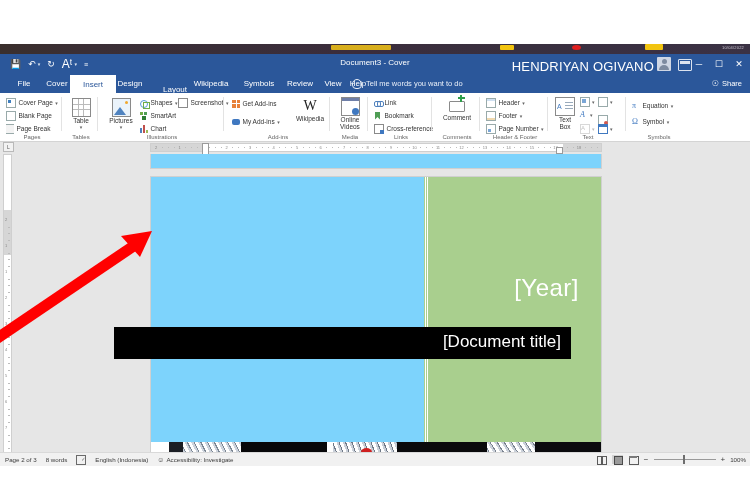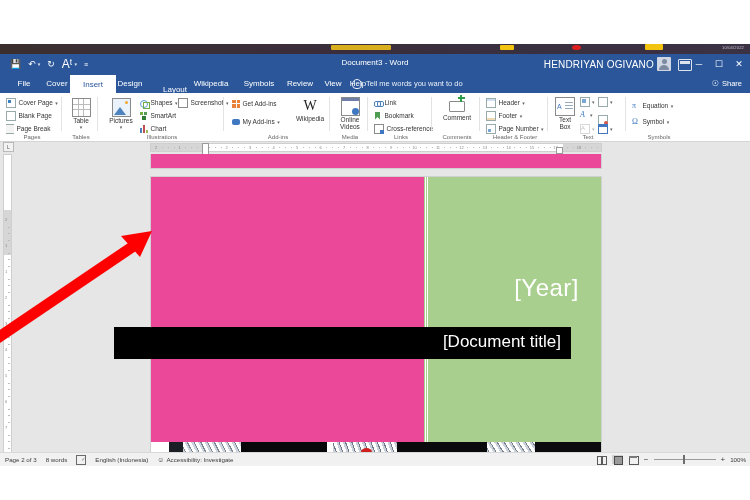--- a/index.html
+++ b/index.html
@@ -20,21 +20,21 @@
 
   
   .word{position:absolute;left:0;top:54px;width:750px;height:412px;background:#e6e6e6;}
 
   
   .titlebar{position:relative;height:20px;background:#2b579a;}
   .qat{position:absolute;left:6px;top:0;height:20px;display:flex;align-items:center;gap:7px;padding-left:4px;}
   .qat span{color:#ffffff;font-size:9px;line-height:1;display:inline-block;}
   .qat .car{font-size:5px;opacity:.85;margin-left:-5px;}
   .doctitle{position:absolute;left:0;right:0;top:4px;text-align:center;color:#ffffff;font-size:8px;}
-  .acct{position:absolute;right:96px;top:5px;color:#fff;font-size:10px;letter-spacing:.2px;}
+  .acct{position:absolute;right:96px;top:5px;color:#fff;font-size:13px;letter-spacing:.2px;}
   .avatar{position:absolute;right:79px;top:3px;width:14px;height:14px;background:#cfd6e4;border-radius:1px;}
   .avatar:before{content:"";position:absolute;left:4.5px;top:2px;width:5px;height:5px;border-radius:50%;background:#7d8aa0;}
   .avatar:after{content:"";position:absolute;left:2px;top:8px;width:10px;height:5px;border-radius:5px 5px 0 0;background:#7d8aa0;}
   .ribopt{position:absolute;right:58px;top:5px;width:12px;height:10px;border:1px solid #dce3ef;border-radius:1px;}
   .ribopt:before{content:"";position:absolute;left:1px;top:1px;width:10px;height:2.5px;background:#dce3ef;}
   .wbtn{position:absolute;top:0;height:20px;width:22px;color:#fff;font-size:9px;display:flex;align-items:center;justify-content:center;}
   .wbtn.min{right:40px;} .wbtn.max{right:20px;} .wbtn.cls{right:0;}
 
   
   .tabs{position:relative;height:19px;background:#2b579a;}
@@ -64,21 +64,21 @@
   .hruler .grey{position:absolute;top:0;bottom:0;background:#d6d6d6;}
   .corner{position:absolute;left:3px;top:0;width:11px;height:10px;border:1px solid #b9b9b9;background:#f2f2f2;box-sizing:border-box;font-size:5px;color:#555;display:flex;align-items:center;justify-content:center;}
 
   
   .canvas{position:relative;height:305px;background:#e6e6e6;overflow:hidden;}
   .vruler{position:absolute;left:3px;top:0;width:9px;height:305px;background:#ffffff;border:1px solid #cfcfcf;box-sizing:border-box;}
   .vruler .vgrey{position:absolute;left:0;right:0;background:#d6d6d6;}
   .vruler .vnum{position:absolute;left:1px;font-size:4px;color:#888;}
   .vruler .vtick{position:absolute;left:3.5px;width:2px;height:1px;background:#bdbdbd;}
 
-  .page{position:absolute;left:150px;width:452px;background:#ec4899;border:1px solid #d0d0d0;box-sizing:border-box;}
+  .page{position:absolute;left:150px;width:452px;background:#7dd3fc;border:1px solid #d0d0d0;box-sizing:border-box;}
   .page1{top:-45px;height:60px;}
   .page2{top:22px;height:283px;border-bottom:none;}
 
   .greenband{position:absolute;right:0;top:0;width:172px;height:100%;background:#a9cf8e;}
   .greenlines{position:absolute;left:-5px;top:0;width:5px;height:100%;
       background:repeating-linear-gradient(90deg,#a9cf8e 0 1px,#ffffff 1px 2px);}
   .yeartxt{position:absolute;right:22px;top:97px;color:#ffffff;font-size:24px;font-weight:300;letter-spacing:.5px;}
   .titleband{position:absolute;left:-37px;right:30px;top:150px;height:32px;background:#000000;}
   .titletxt{position:absolute;right:10px;top:5px;color:#ffffff;font-size:17px;font-weight:400;white-space:nowrap;}
   .photostrip{position:absolute;left:0;right:0;bottom:0;height:17px;overflow:hidden;background:#0c0c0c;}
@@ -123,21 +123,21 @@
     <div class="titlebar">
       <div class="qat">
         <span>💾</span>
         <span>↶</span>
           <span class="car">▾</span>
         <span>↻</span>
         <span style="font-size:12px;">Aᵗ</span>
           <span class="car">▾</span>
         <span style="font-size:7px;">≡</span>
       </div>
-      <div class="doctitle">Document3  -  Word</div>
+      <div class="doctitle">Document3  -  Cover</div>
       <div class="acct">HENDRIYAN OGIVANO</div>
       <div class="avatar"></div>
       <div class="ribopt"></div>
       <div class="wbtn min">─</div>
       <div class="wbtn max">☐</div>
       <div class="wbtn cls">✕</div>
     </div>
 
     <div class="tabs">
       <div class="tab" style="left:4px;width:26px;">File</div>

